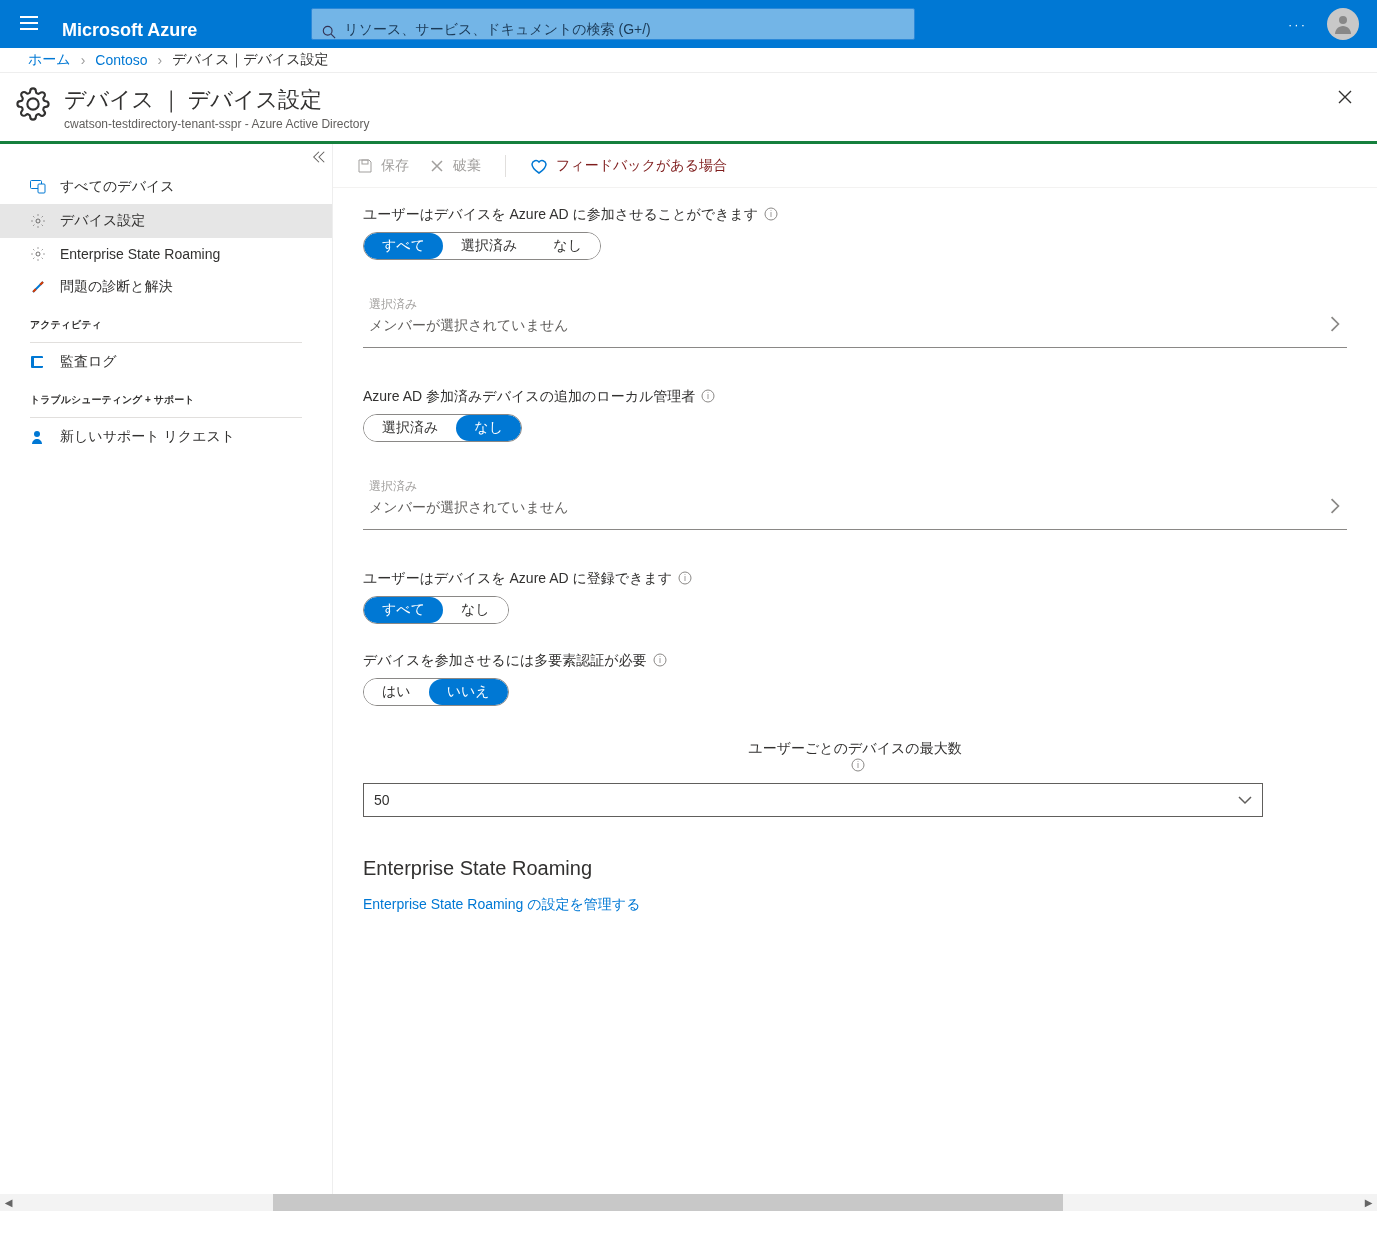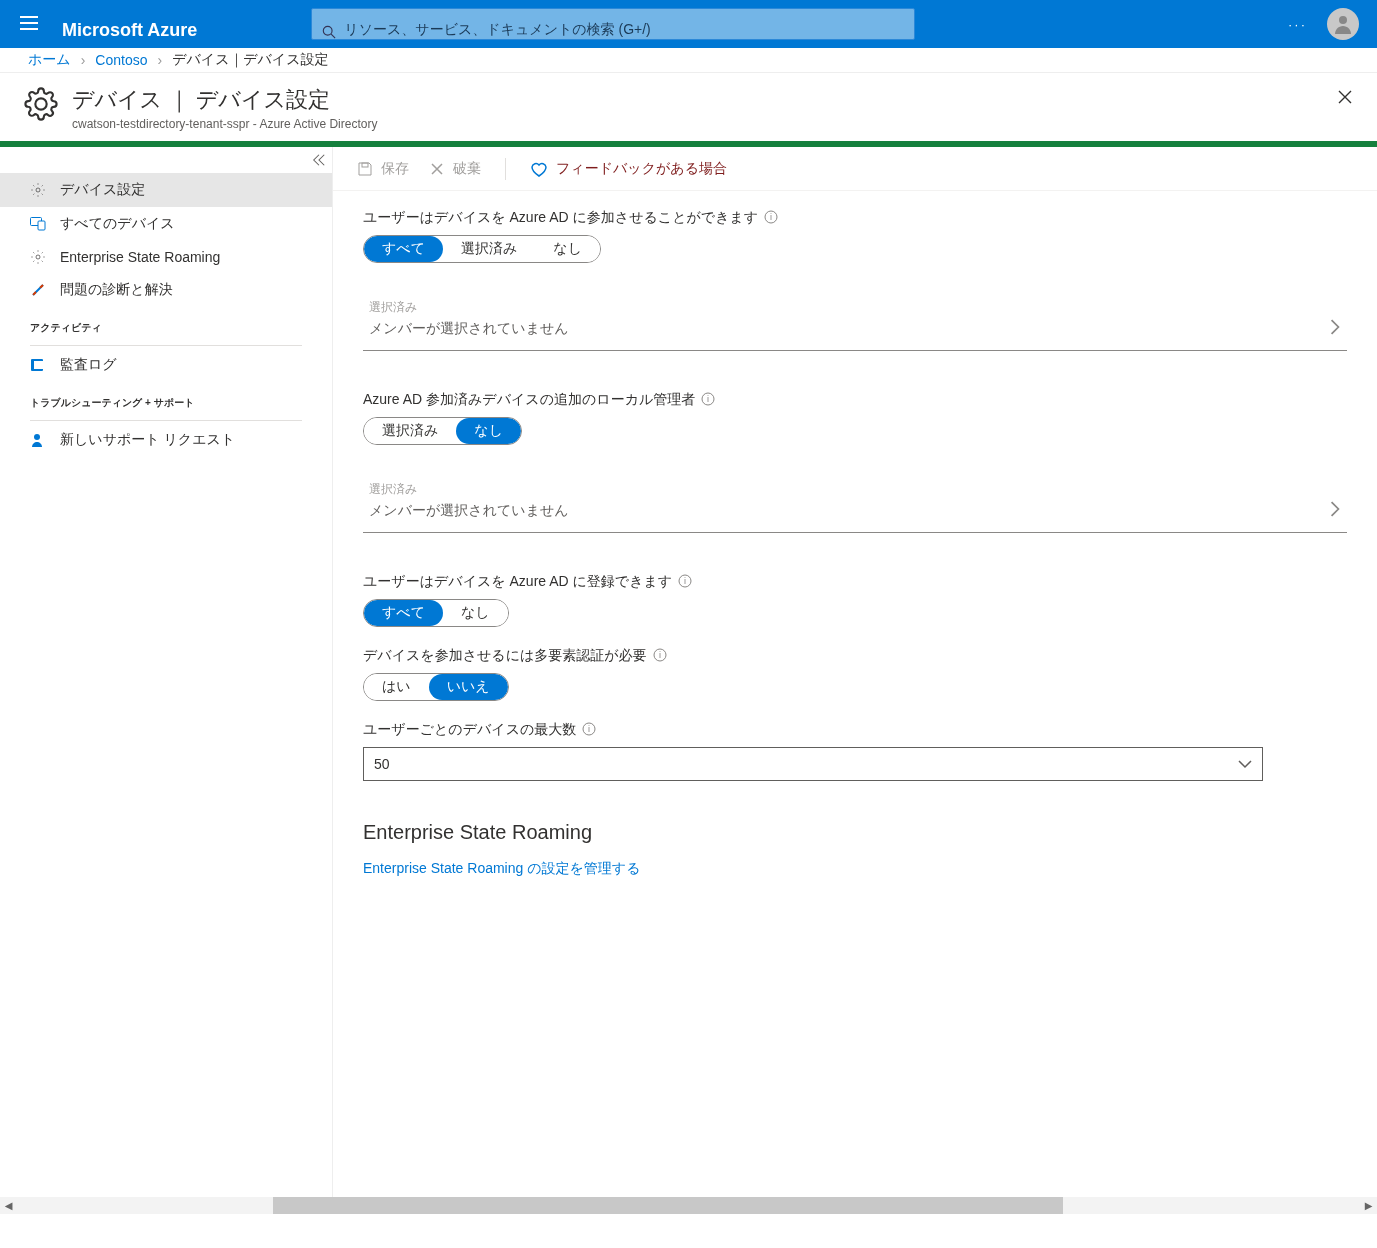--- a/index.html
+++ b/index.html
@@ -17,21 +17,21 @@
 .topbar-more { color: #fff; padding: 0 10px; letter-spacing: 2px; cursor: pointer; }
 .avatar { width: 32px; height: 32px; border-radius: 50%; background: #c8c8c8; margin: 0 10px; display: flex; align-items: center; justify-content: center; }
 
 
 .breadcrumb { height: 25px; display: flex; align-items: center; padding: 0 28px; font-size: 14px; border-bottom: 1px solid #eee; text-align: right; }
 .breadcrumb a { color: #0078d4; text-decoration: none; }
 .breadcrumb .sep { margin: 0 10px; color: #999; }
 .breadcrumb .current { color: #323130; }
 
 
-.title-row { display: flex; align-items: flex-start; padding: 12px 20px 10px 24px; border-bottom: 6px solid #15803d; }
+.title-row { display: flex; align-items: flex-start; padding: 12px 20px 10px 16px; border-bottom: 3px solid #15803d; }
 .title-icon { margin-right: 14px; margin-top: 2px; }
 .title-block .title { font-size: 22px; font-weight: 400; }
 .title-block .subtitle { font-size: 12px; color: #605e5c; margin-top: 2px; }
 .title-spacer { flex: 1; }
 .close-btn { cursor: pointer; padding: 4px; }
 
 
 .body { display: flex; min-height: 1050px; position: relative; }
 .left { width: 333px; border-right: 1px solid #eee; padding-top: 6px; position: relative; }
 .collapse-btn { position: absolute; right: 6px; top: 6px; cursor: pointer; }
@@ -133,38 +133,38 @@
 <div class="body">
   <div class="left">
     <div class="collapse-btn">
       <svg width="14" height="14" viewBox="0 0 16 16">
           <path d="M8 2L2 8l6 6M14 2L8 8l6 6" fill="none" stroke="#605e5c" stroke-width="1.2"></path>
         </svg>
     </div>
 
     <div style="height:20px"></div>
 
+    <div class="nav-item">
+      <span class="icn">
+          <svg width="16" height="14" viewBox="0 0 16 14">
+            <rect x="0.5" y="0.5" width="11" height="8" rx="1" fill="none" stroke="#0078d4"></rect>
+            <rect x="8" y="4" width="7" height="9" rx="1" fill="#fff" stroke="#0078d4"></rect>
+          </svg>
+        </span>
+      <span>すべてのデバイス</span>
+    </div>
+
     <div class="nav-item active">
       <span class="icn">
           <svg width="16" height="16" viewBox="0 0 24 24">
             <circle cx="12" cy="12" r="3" fill="none" stroke="#323130"></circle>
             <path d="M12 2v2M12 20v2M2 12h2M20 12h2M5 5l1.4 1.4M17.6 17.6L19 19M19 5l-1.4 1.4M6.4 17.6L5 19" stroke="#323130"></path>
           </svg>
         </span>
       <span>デバイス設定</span>
-    </div>
-
-    <div class="nav-item">
-      <span class="icn">
-          <svg width="16" height="14" viewBox="0 0 16 14">
-            <rect x="0.5" y="0.5" width="11" height="8" rx="1" fill="none" stroke="#0078d4"></rect>
-            <rect x="8" y="4" width="7" height="9" rx="1" fill="#fff" stroke="#0078d4"></rect>
-          </svg>
-        </span>
-      <span>すべてのデバイス</span>
     </div>
 
     <div class="nav-item">
       <span class="icn">
           <svg width="16" height="16" viewBox="0 0 24 24">
             <circle cx="12" cy="12" r="3" fill="none" stroke="#323130"></circle>
             <path d="M12 2v2M12 20v2M2 12h2M20 12h2M5 5l1.4 1.4M17.6 17.6L19 19M19 5l-1.4 1.4M6.4 17.6L5 19" stroke="#323130"></path>
           </svg>
         </span>
       <span>Enterprise State Roaming</span>
@@ -282,34 +282,34 @@
               <circle cx="7" cy="7" r="6" fill="none" stroke="#8a8886"></circle>
               <text x="7" y="10" text-anchor="middle" font-size="9" fill="#8a8886">i</text>
             </svg></span>
       </div>
       <div class="pill-group">
         <div class="pill selected">すべて</div>
         <div class="pill">なし</div>
       </div>
 
       
-      <div class="setting-label" style="text-align:center;">
+      <div class="setting-label" style="margin-top:8px;text-align:center;">
         <span>デバイスを参加させるには多要素認証が必要</span>
         <span class="info-icon"><svg width="14" height="14" viewBox="0 0 14 14">
               <circle cx="7" cy="7" r="6" fill="none" stroke="#8a8886"></circle>
               <text x="7" y="10" text-anchor="middle" font-size="9" fill="#8a8886">i</text>
             </svg></span>
       </div>
       <div class="pill-group">
         <div class="pill">はい</div>
         <div class="pill selected">いいえ</div>
       </div>
 
       
-      <div class="setting-label" style="margin-top:0;">
+      <div class="setting-label" style="margin-top:14px;flex-direction:column;">
         <span>ユーザーごとのデバイスの最大数</span>
         <span class="info-icon"><svg width="14" height="14" viewBox="0 0 14 14">
               <circle cx="7" cy="7" r="6" fill="none" stroke="#8a8886"></circle>
               <text x="7" y="10" text-anchor="middle" font-size="9" fill="#8a8886">i</text>
             </svg></span>
       </div>
       <div class="dropdown">
         <span class="dd-val">50</span>
         <svg width="14" height="10" viewBox="0 0 14 10">
             <path d="M1 2l6 6 6-6" fill="none" stroke="#605e5c" stroke-width="1.5"></path>

